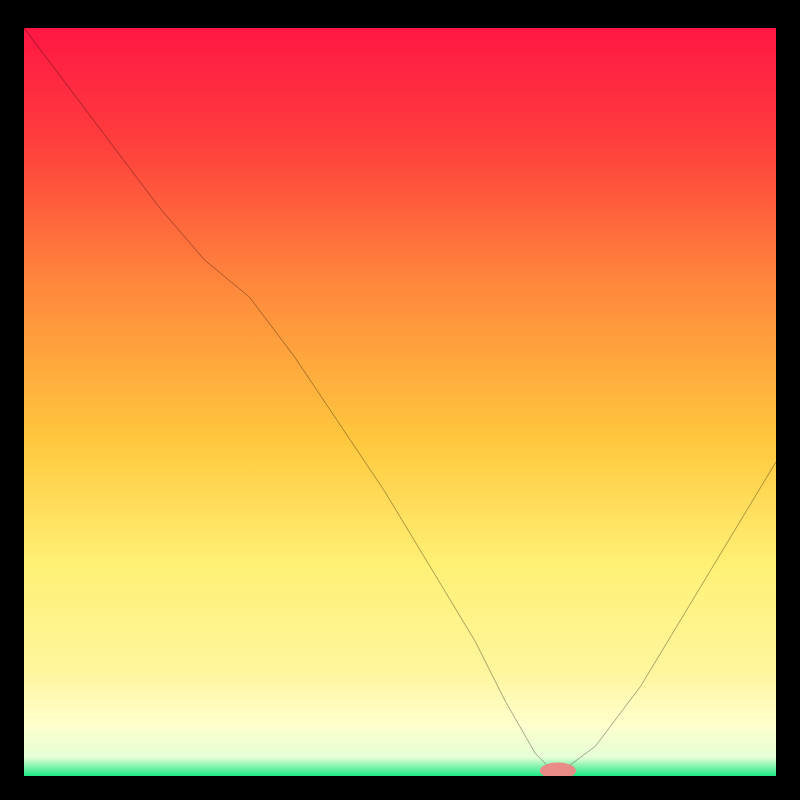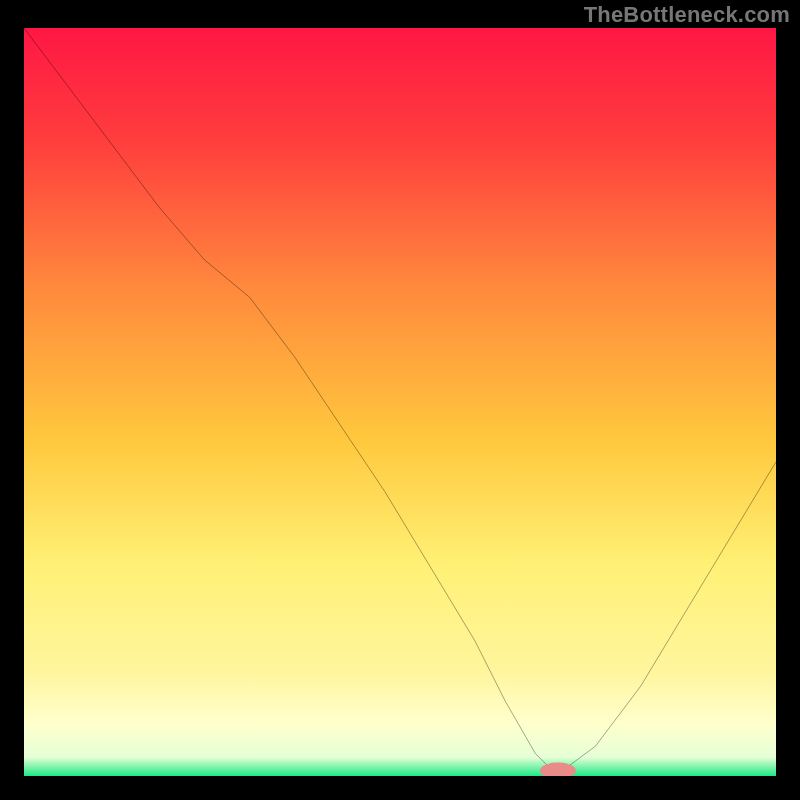--- a/index.html
+++ b/index.html
@@ -34,21 +34,20 @@
     width: 752px;
     height: 748px;
   }
   svg { display: block; }
 </style>
 </head>
 <body>
 
 <div class="frame">
 
-  <div class="watermark">TheBottleneck.com</div>
 
   <div class="plot-wrap">
     <svg id="chart-svg" viewBox="0 0 100 100" preserveAspectRatio="none" width="752" height="748">
       <defs>
         <linearGradient id="bg-grad" x1="0" y1="0" x2="0" y2="1">
             <stop offset="0%" stop-color="#ff1744"></stop>
             <stop offset="15%" stop-color="#ff3d3d"></stop>
             <stop offset="35%" stop-color="#ff8a3d"></stop>
             <stop offset="55.00000000000001%" stop-color="#ffc83d"></stop>
             <stop offset="72%" stop-color="#fff176"></stop>

